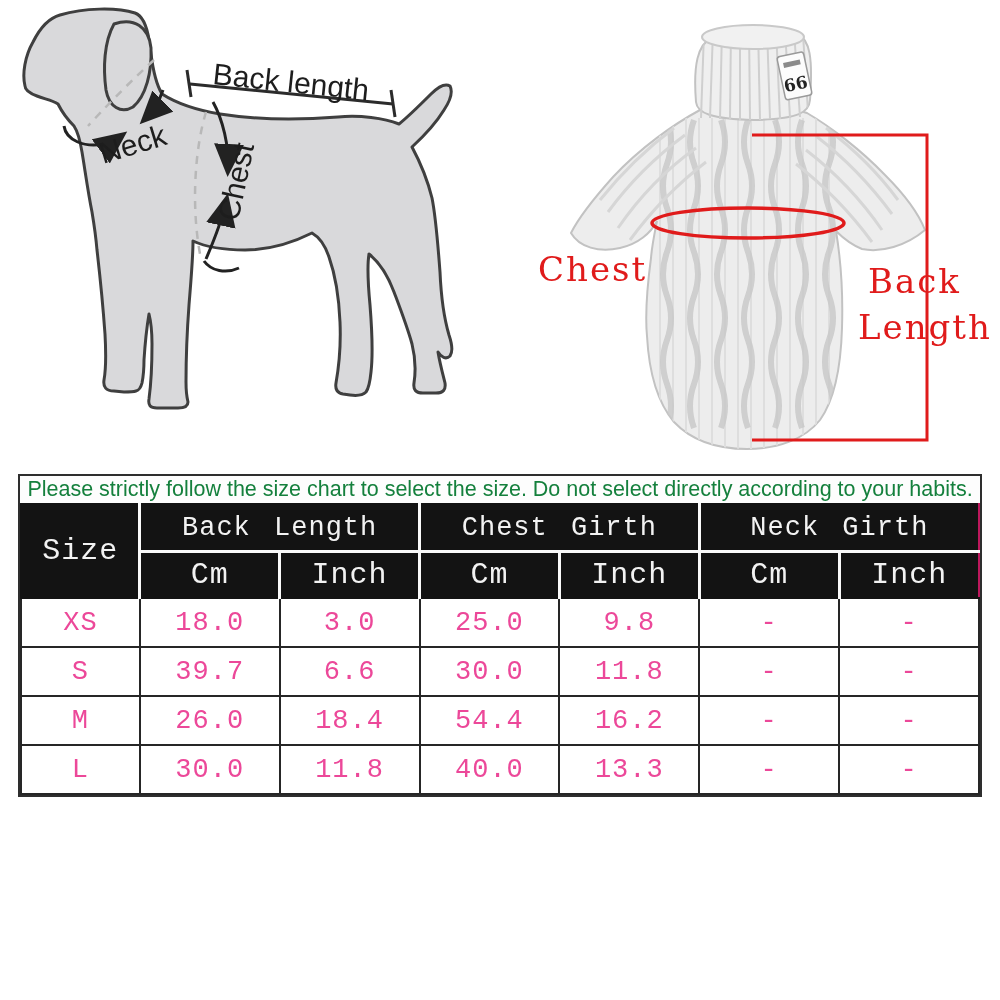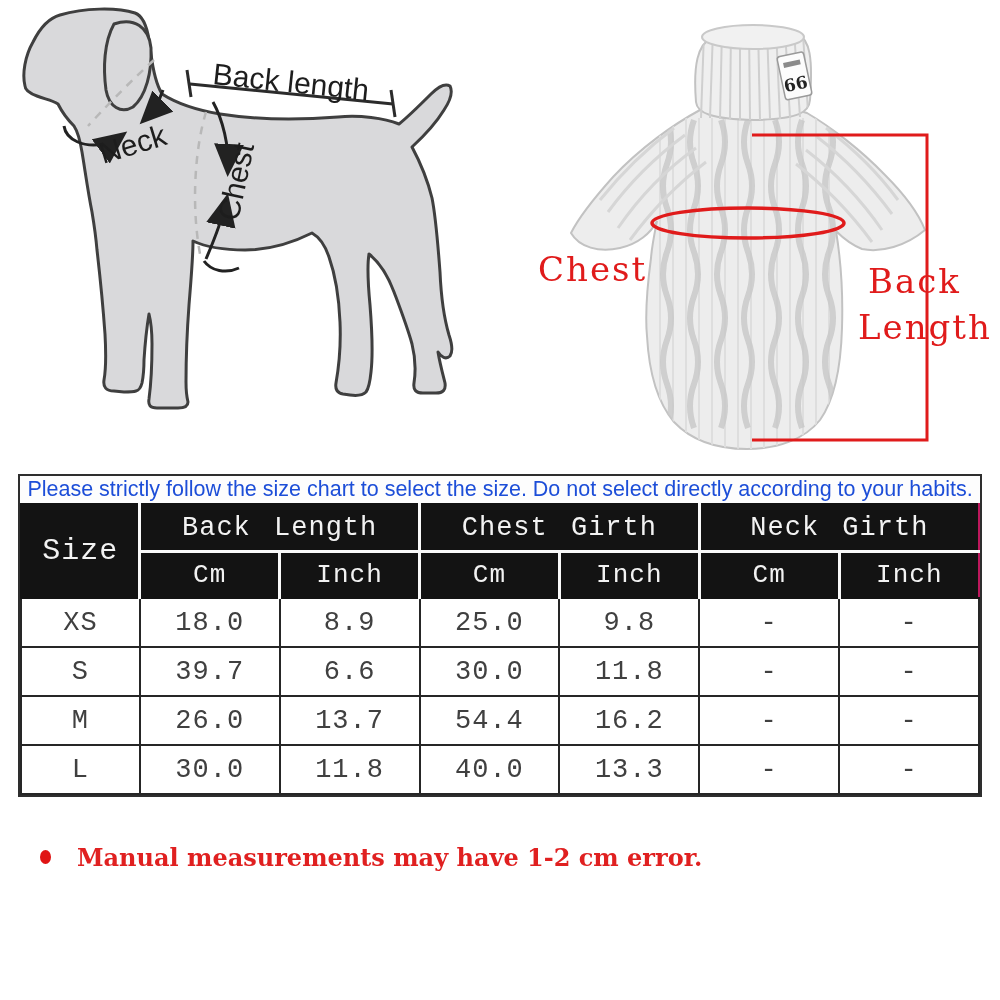--- a/index.html
+++ b/index.html
@@ -13,39 +13,39 @@
   .sweater-svg { position:absolute; left:500px; top:0; width:500px; height:460px; }
   .sweater-svg text.red-label { font-family:"DejaVu Serif", serif; font-size:34px; fill:#e01b1b; letter-spacing:2px; }
   .sweater-svg text.tag-num { font-family:"DejaVu Serif", serif; font-size:17px; font-weight:bold; fill:#222; }
   
   .table-wrap {
     position:absolute; left:18px; top:474px; width:964px;
     border:2px solid #2e2e2e; box-sizing:border-box; background:#fff;
   }
   .notice {
     height:27px; line-height:27px; text-align:center; white-space:nowrap; overflow:hidden;
-    color:#1d4ed8; font-size:21.5px; background:#fdfdfd;
+    color:#15803d; font-size:21.5px; background:#fdfdfd;
   }
   table.size-table {
     border-collapse:collapse; width:100%; table-layout:fixed;
     font-family:"Liberation Mono", monospace;
   }
   table.size-table thead th {
     background:#131313; color:#f2f2f2; font-weight:normal;
     border:3px solid #fafafa; border-bottom:2px solid #131313;
   }
   table.size-table thead tr.r1 th { border-top:2px solid #131313; height:43px; }
   table.size-table thead tr.r2 th { height:42px; }
   table.size-table thead th:first-child { border-left:2px solid #131313; }
   table.size-table thead th:last-child  { border-right:2px solid #be185d; }
   th.size-h { font-size:30px; letter-spacing:1px; }
   th.group  { font-size:27px; letter-spacing:1px; word-spacing:6px; }
-  th.unit   { font-size:26px; letter-spacing:1px; }
+  th.unit   { font-size:30px; letter-spacing:1px; }
   table.size-table tbody td {
-    border:2px solid #262626; background:#fff; color:#404040;
+    border:2px solid #262626; background:#fff; color:#ec4899;
     height:45px; text-align:center; vertical-align:middle;
     font-size:27px; letter-spacing:1px;
   }
   
   .notes {
     position:absolute; left:40px; top:843px; width:935px;
     font-family:"DejaVu Serif", serif; font-weight:bold;
     color:#e02020; font-size:24px;
   }
   .note-line { display:flex; align-items:flex-start; line-height:30px; margin-bottom:16px; }
@@ -222,58 +222,54 @@
           <th class="unit">Cm</th>
           <th class="unit">Inch</th>
           <th class="unit">Cm</th>
           <th class="unit">Inch</th>
         </tr>
       </thead>
       <tbody>
         <tr>
           <td>XS</td>
           <td>18.0</td>
-          <td>8.9</td>
+          <td>3.0</td>
           <td>25.0</td>
           <td>9.8</td>
           <td>-</td>
           <td>-</td>
         </tr>
         <tr>
           <td>S</td>
           <td>39.7</td>
           <td>6.6</td>
           <td>30.0</td>
           <td>11.8</td>
           <td>-</td>
           <td>-</td>
         </tr>
         <tr>
           <td>M</td>
           <td>26.0</td>
-          <td>13.7</td>
+          <td>18.4</td>
           <td>54.4</td>
           <td>16.2</td>
           <td>-</td>
           <td>-</td>
         </tr>
         <tr>
           <td>L</td>
           <td>30.0</td>
           <td>11.8</td>
           <td>40.0</td>
           <td>13.3</td>
           <td>-</td>
           <td>-</td>
         </tr>
       </tbody>
     </table>
   </div>
 
   <div class="notes">
-    <div class="note-line">
-      <span class="bullet"></span>
-      <span>Manual measurements may have 1-2 cm error.</span>
-    </div>
 
   </div>
 
 </div>
 
 </body></html>

